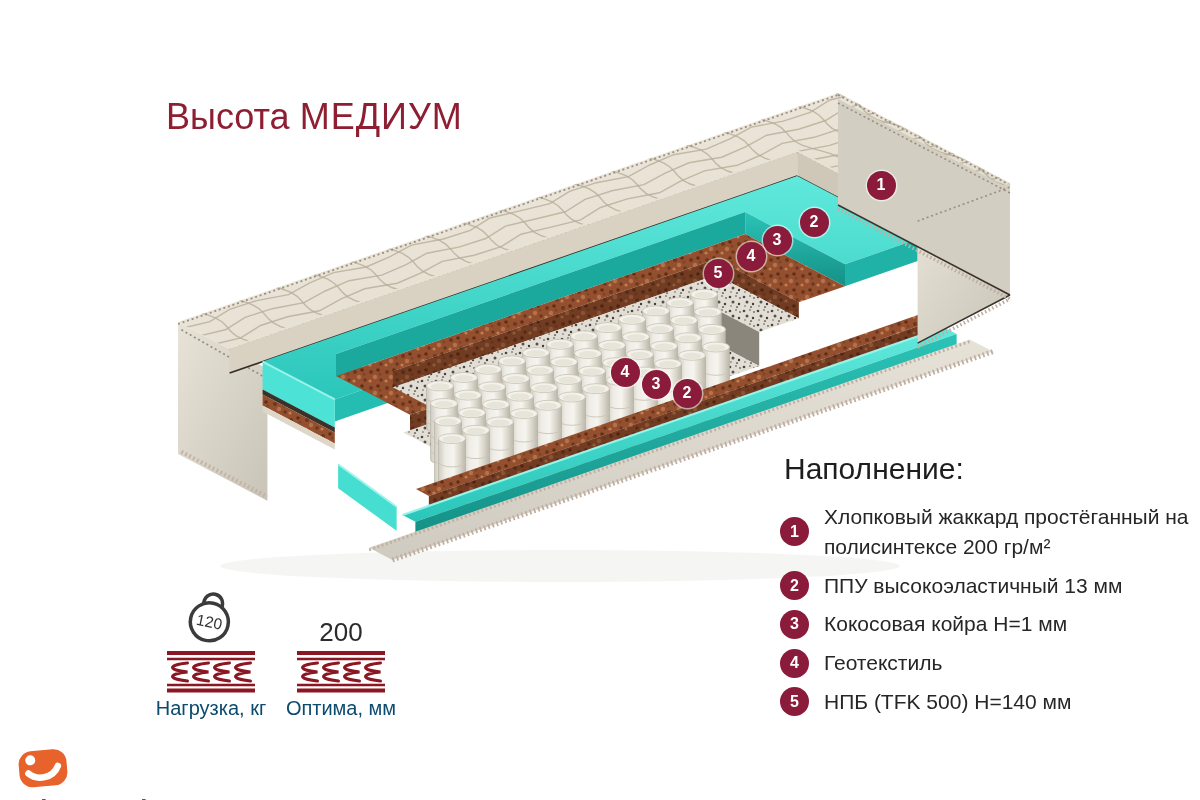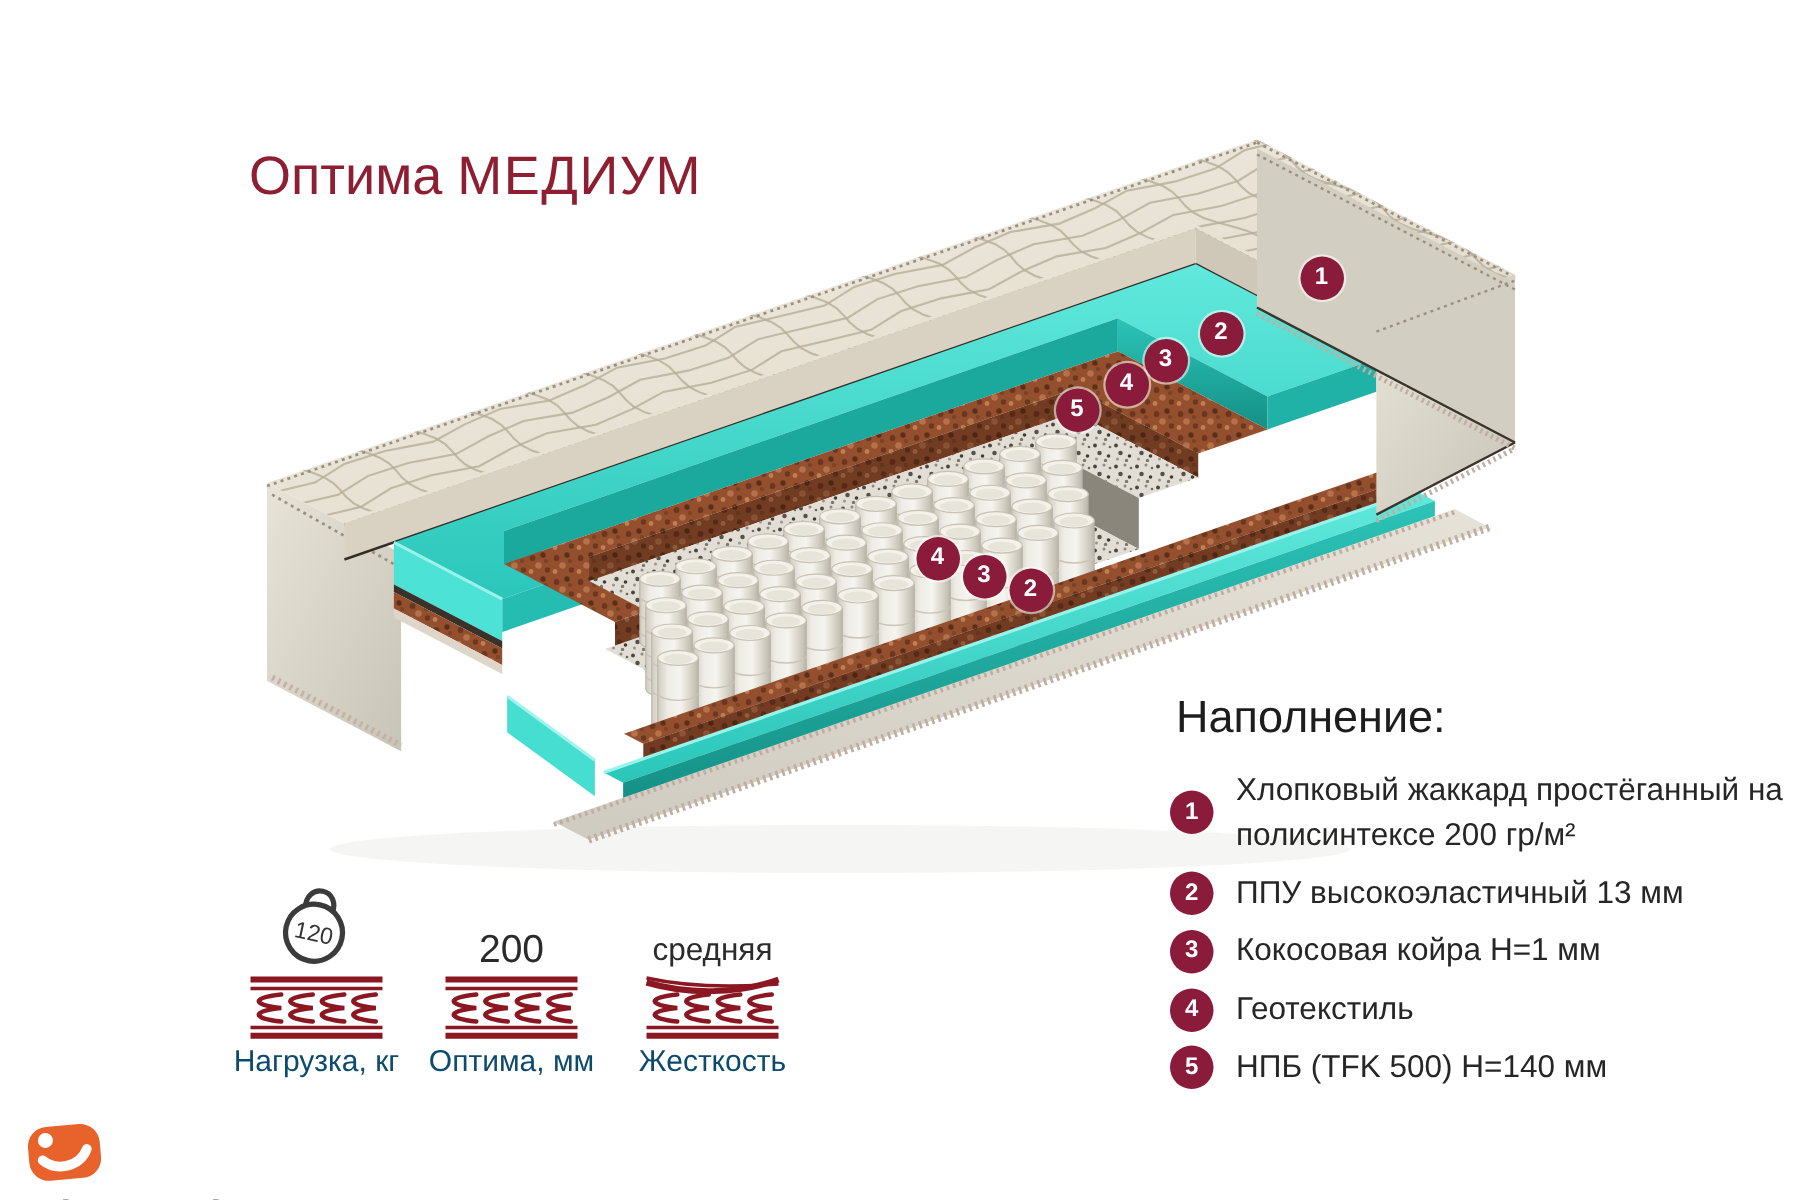--- a/index.html
+++ b/index.html
@@ -9,21 +9,21 @@
   #mattress-svg{position:absolute;left:0;top:0;}
 
   .title{position:absolute;left:166px;top:96px;font-size:36px;color:var(--title_maroon);white-space:nowrap;}
   .title .model{font-weight:400;letter-spacing:1px;}
 
   .callout{position:absolute;width:29px;height:29px;border-radius:50%;
            background:var(--badge_maroon);color:#fff;font-size:16px;font-weight:700;
            display:flex;align-items:center;justify-content:center;
            box-shadow:0 0 0 1.5px rgba(255,255,255,.55);}
 
-  .legend{position:absolute;left:780px;top:462px;width:418px;color:var(--text_dark);}
+  .legend{position:absolute;left:780px;top:452px;width:418px;color:var(--text_dark);}
   .legend h2{margin:0 0 16px 4px;font-size:30px;font-weight:400;color:#1d1d1d;}
   .legend-item{display:flex;align-items:center;gap:15px;margin-bottom:9px;}
   .legend-badge{flex:0 0 29px;width:29px;height:29px;border-radius:50%;background:var(--badge_maroon);
                 color:#fff;font-size:16px;font-weight:700;display:flex;align-items:center;justify-content:center;}
   .legend-text{font-size:21px;line-height:1.42;}
 
   .spec{position:absolute;width:150px;text-align:center;top:584px;}
   .spec .spec-label{margin-top:1px;font-size:20px;color:#0c4a6e;}
 
   .logo{position:absolute;left:16px;top:742px;display:flex;align-items:flex-start;gap:2px;flex-direction:column;}
@@ -457,21 +457,21 @@
       <polygon points="838.0,99.0 1010.0,189.0 1010.0,295.0 838.0,205.0" fill="#d2cec1"></polygon>
       <line x1="838.0" y1="103.0" x2="1010.0" y2="193.0" stroke="#9a8f80" stroke-width="1.6" stroke-dasharray="2 2.8" fill="none"></line>
       <line x1="838.0" y1="205.0" x2="1010.0" y2="295.0" stroke="#3a342d" stroke-width="1.6" fill="none"></line>
       <line x1="917.6" y1="343.1" x2="1010.0" y2="295.0" stroke="#3a342d" stroke-width="1.6" fill="none"></line>
       <line x1="838.0" y1="209.0" x2="1010.0" y2="299.0" stroke="#bfaea1" stroke-width="3.5" stroke-dasharray="1.6 2.4" fill="none"></line>
       <line x1="917.6" y1="347.1" x2="1010.0" y2="299.0" stroke="#bfaea1" stroke-width="3.5" stroke-dasharray="1.6 2.4" fill="none"></line>
       <line x1="917.6" y1="221.1" x2="1010.0" y2="187.0" stroke="#9a8f80" stroke-width="1.6" stroke-dasharray="2 2.8" fill="none"></line>
     </svg>
 
   <div class="title">
-    <span>Оптима</span>
+    <span>Высота</span>
     <span class="model">МЕДИУМ</span>
   </div>
 
   <div id="callouts">
       <div class="callout" style="left: 866.5px; top: 170.5px;">1</div>
       <div class="callout" style="left: 799.5px; top: 207.5px;">2</div>
       <div class="callout" style="left: 762.5px; top: 225.5px;">3</div>
       <div class="callout" style="left: 736.5px; top: 241.5px;">4</div>
       <div class="callout" style="left: 703.5px; top: 258.5px;">5</div>
       <div class="callout" style="left: 610.5px; top: 357.5px;">4</div>
@@ -534,36 +534,20 @@
           <path d="M72.5 79 C 52.5 81,52.5 86,72.5 88 C 52.5 90,52.5 95,72.5 97" fill="none" stroke="#8b1722" stroke-width="3" stroke-linecap="round"></path>
           <path d="M93.5 79 C 73.5 81,73.5 86,93.5 88 C 73.5 90,73.5 95,93.5 97" fill="none" stroke="#8b1722" stroke-width="3" stroke-linecap="round"></path>
           <path d="M114.5 79 C 94.5 81,94.5 86,114.5 88 C 94.5 90,94.5 95,114.5 97" fill="none" stroke="#8b1722" stroke-width="3" stroke-linecap="round"></path>
           <line x1="31" y1="101" x2="119" y2="101" stroke="#8b1722" stroke-width="2.3"></line>
               <line x1="31" y1="106.5" x2="119" y2="106.5" stroke="#8b1722" stroke-width="4"></line>
         </g>
     </svg>
     <div class="spec-label">Оптима, мм</div>
   </div>
 
-  <div class="spec" style="left:400px">
-    <svg width="150" height="112">
-      <text x="75" y="56" text-anchor="middle" font-size="21" fill="#2b2b2b">средняя</text>
-      <g class="spring-icon soft">
-          <path d="M31 71 C58 79,92 79,119 69" fill="none" stroke="#8b1722" stroke-width="4"></path>
-               <path d="M31 68 C58 74,92 74,119 72" fill="none" stroke="#8b1722" stroke-width="2.3"></path>
-          <path d="M51.5 79 C 31.5 81,31.5 86,51.5 88 C 31.5 90,31.5 95,51.5 97" fill="none" stroke="#8b1722" stroke-width="3" stroke-linecap="round"></path>
-          <path d="M72.5 79 C 52.5 81,52.5 86,72.5 88 C 52.5 90,52.5 95,72.5 97" fill="none" stroke="#8b1722" stroke-width="3" stroke-linecap="round"></path>
-          <path d="M93.5 79 C 73.5 81,73.5 86,93.5 88 C 73.5 90,73.5 95,93.5 97" fill="none" stroke="#8b1722" stroke-width="3" stroke-linecap="round"></path>
-          <path d="M114.5 79 C 94.5 81,94.5 86,114.5 88 C 94.5 90,94.5 95,114.5 97" fill="none" stroke="#8b1722" stroke-width="3" stroke-linecap="round"></path>
-          <line x1="31" y1="101" x2="119" y2="101" stroke="#8b1722" stroke-width="2.3"></line>
-              <line x1="31" y1="106.5" x2="119" y2="106.5" stroke="#8b1722" stroke-width="4"></line>
-        </g>
-    </svg>
-    <div class="spec-label">Жесткость</div>
-  </div>
 
   <div class="logo">
     <svg width="60" height="48">
       <g transform="rotate(-5 30 26)">
         <rect x="3" y="8" width="48" height="36" rx="13" fill="#e8632b"></rect>
         <circle cx="15" cy="17" r="5" fill="#fff"></circle>
         <path d="M12 30 C20 38,36 37,42 25" fill="none" stroke="#fff" stroke-width="6.5" stroke-linecap="round"></path>
       </g>
     </svg>
     <span class="logo-text">aksamit</span>

